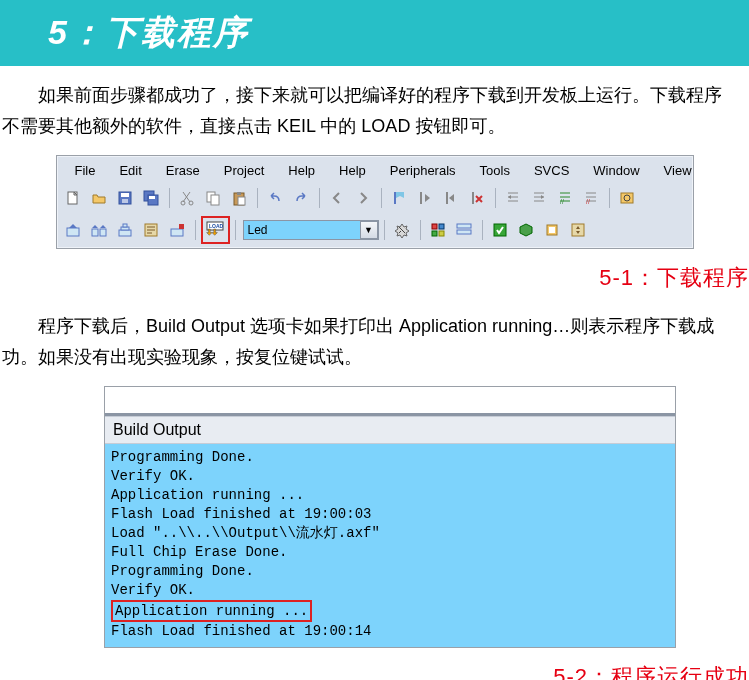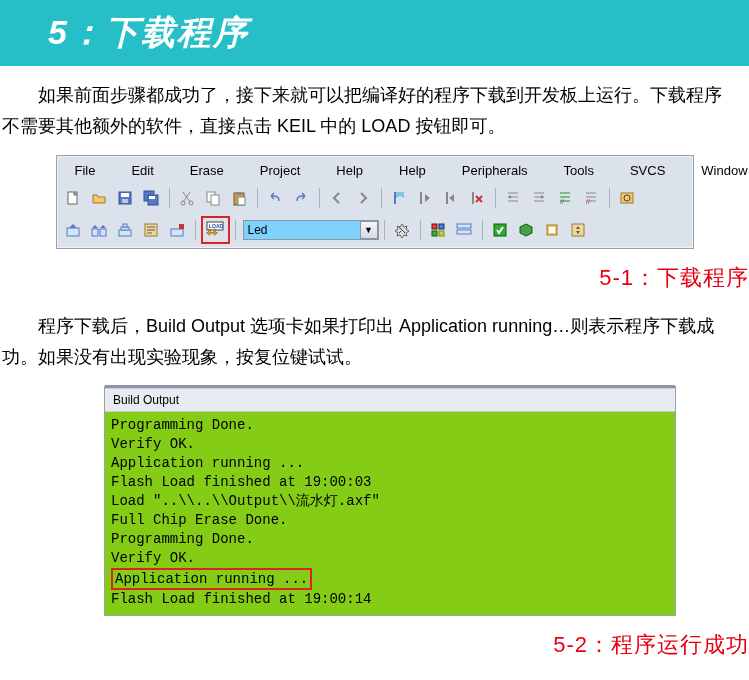--- a/index.html
+++ b/index.html
@@ -32,21 +32,21 @@
 .keilwin {
   width: 636px;
   margin: 12px auto 6px;
   border: 1px solid #9aa0a8;
   background: #dbe2ec;
   font-family: "Segoe UI", Tahoma, sans-serif;
   box-shadow: inset 0 0 0 1px #eef2f8;
 }
 .menubar {
   display: flex;
-  gap: 12px;
+  gap: 0;
   padding: 5px 6px 4px;
   font-size: 13px;
   color: #000;
 }
 .menubar span {
   padding: 2px 12px 2px 12px;
   cursor: default;
 }
 .toolbar-row {
   display: flex;
@@ -103,33 +103,34 @@
 }
 .outwin {
   width: 570px;
   margin: 12px 0 6px 104px;
   border: 1px solid #9aa0a8;
 }
 .outtab {
   background: #e8ecf2;
   border-top: 2px solid #c6ccd6;
   border-bottom: 1px solid #c6ccd6;
-  font-size: 12px;
+  font-size: 16px;
   padding: 4px 8px;
   font-family: "Segoe UI", Tahoma, sans-serif;
   position: relative;
+  margin-top: 28px;
 }
 .outtab::before{
   content:"";
   position:absolute;
   left:0;top:-4px;width:100%;height:3px;
   background:#8b95a4;
 }
 .outbody {
-  background: #84cc16;
+  background: #7dd3fc;
   font-family: "Courier New", monospace;
   font-size: 14px;
   padding: 4px 6px 6px;
   line-height: 1.35;
   white-space: pre;
 }
 .outbody .hl {
   display: inline-block;
   border: 2px solid #d22;
   padding: 0 2px;

